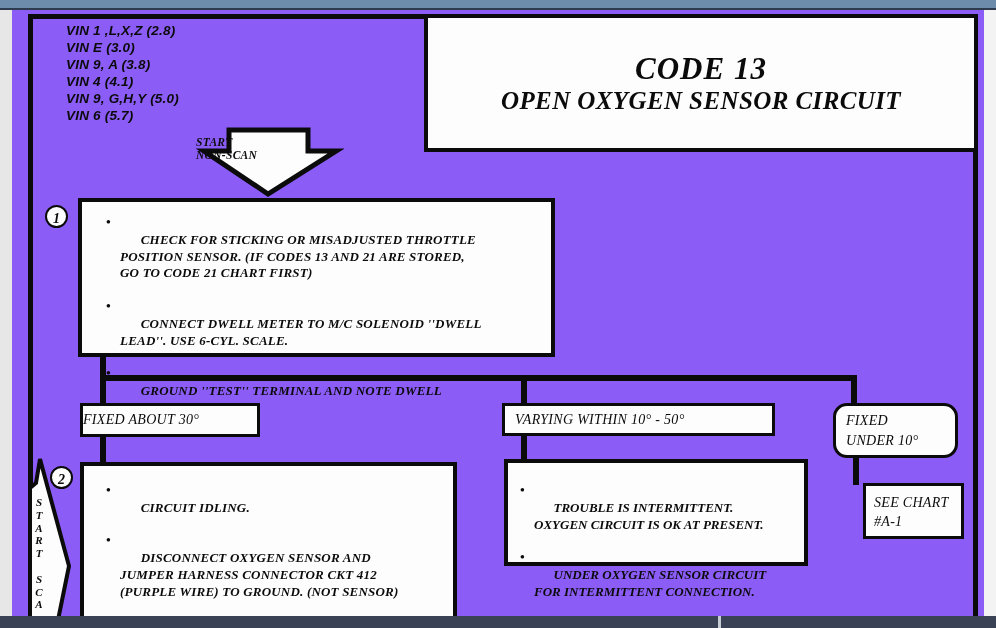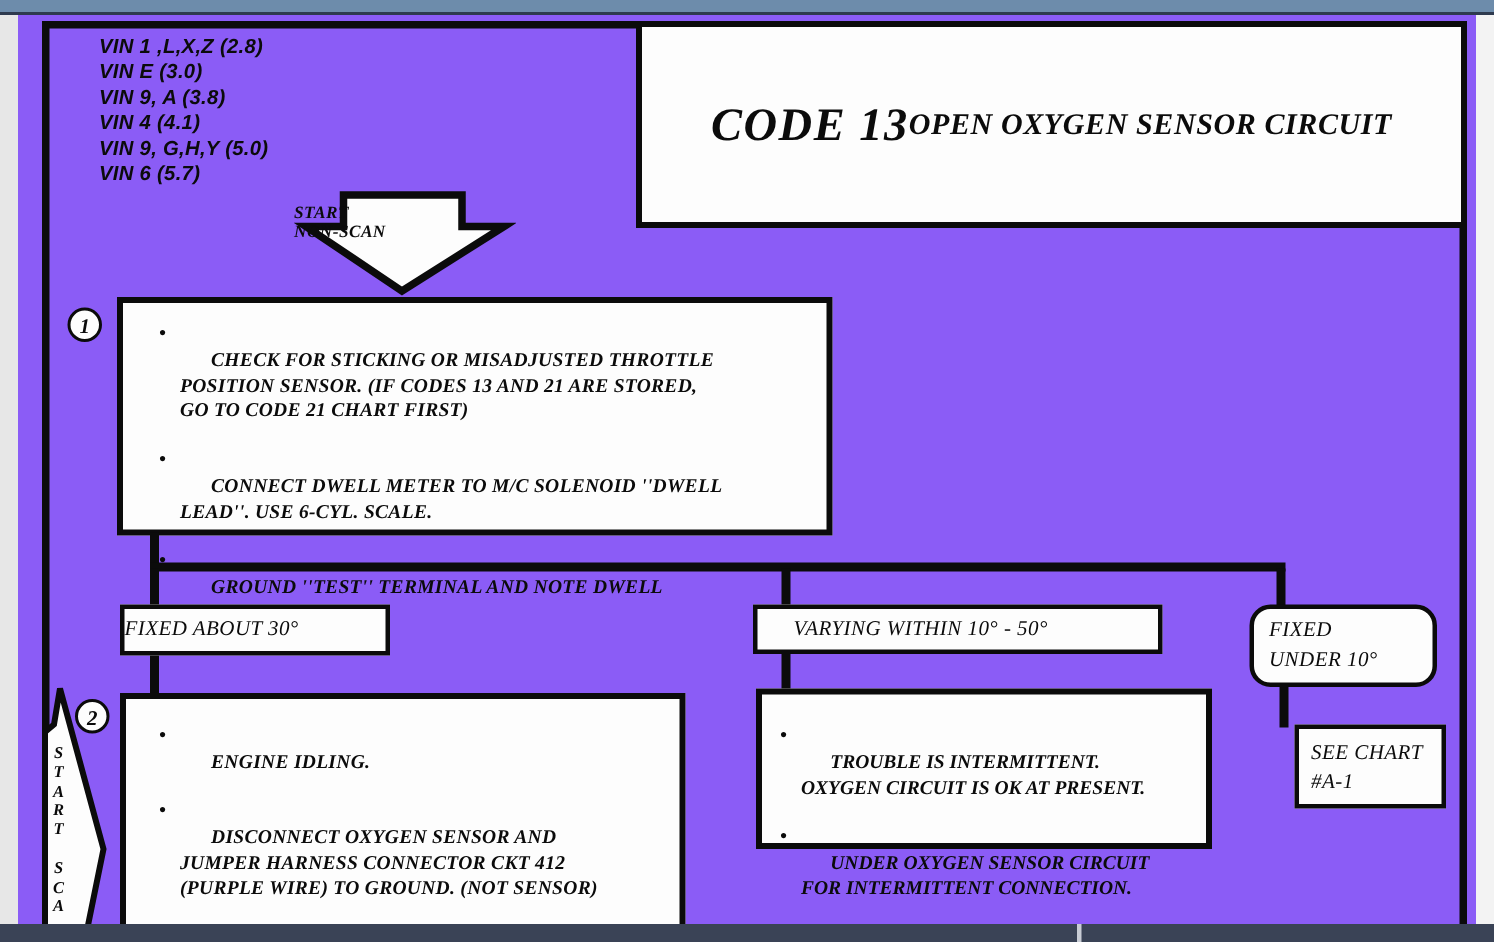--- a/index.html
+++ b/index.html
@@ -9,24 +9,24 @@
           border-bottom:2px solid #2e3a4e;z-index:40;}
   .leftmargin{position:absolute;left:0;top:10px;width:12px;height:618px;background:#e7e7e7;}
   .rightmargin{position:absolute;left:984px;top:10px;width:12px;height:618px;background:#f3f3f3;}
   .bottombar{position:absolute;left:0;top:616px;width:996px;height:12px;background:#3a4356;z-index:50;}
   .bottombar-sep{position:absolute;left:718px;top:616px;width:3px;height:12px;background:#c8ccd4;z-index:51;}
 
   .frame{position:absolute;left:28px;top:14px;width:950px;height:614px;
          border:5px solid #0b0b0b;box-sizing:border-box;}
 
   .titlebox{position:absolute;left:424px;top:14px;width:554px;height:138px;border:4px solid #0b0b0b;
-            box-sizing:border-box;background:#fdfdfd;display:flex;flex-direction:row;
+            box-sizing:border-box;background:#fdfdfd;display:flex;flex-direction:column;
             align-items:center;justify-content:center;z-index:5;}
   .title-code{font-size:31px;font-weight:bold;letter-spacing:1px;line-height:36px;}
-  .title-sub{font-size:20px;font-weight:bold;letter-spacing:0.4px;line-height:28px;}
+  .title-sub{font-size:25px;font-weight:bold;letter-spacing:0.4px;line-height:28px;}
 
   .vinlist{position:absolute;left:66px;top:22px;font-family:"Liberation Sans",sans-serif;
            font-weight:bold;font-size:13.5px;line-height:17px;letter-spacing:0.2px;}
 
   .arrow-text{position:absolute;left:196px;top:136px;width:148px;text-align:left;
               font-size:11.5px;font-weight:bold;line-height:13px;letter-spacing:0.3px;
               white-space:pre-line;z-index:6;}
   .svgabs{position:absolute;z-index:4;}
 
   .circle-num{position:absolute;width:23px;height:23px;border:2.5px solid #0b0b0b;border-radius:50%;
@@ -100,29 +100,29 @@
   <div class="conn" style="left:100px;top:379px;width:6px;height:26px;"></div>
   <div class="conn" style="left:521px;top:379px;width:6px;height:26px;"></div>
   <div class="conn" style="left:851px;top:379px;width:6px;height:26px;"></div>
   <div class="conn" style="left:100px;top:435px;width:6px;height:29px;"></div>
   <div class="conn" style="left:521px;top:434px;width:6px;height:27px;"></div>
   <div class="conn" style="left:853px;top:456px;width:6px;height:29px;"></div>
 
   <div class="labelbox" style="left:80px;top:403px;width:180px;height:34px;display:flex;align-items:center;justify-content:flex-start;">
     <span>FIXED ABOUT 30°</span>
   </div>
-  <div class="labelbox" style="left:502px;top:403px;width:273px;height:33px;display:flex;align-items:center;padding-left:24px;">
+  <div class="labelbox" style="left:502px;top:403px;width:273px;height:33px;display:flex;align-items:center;padding-left:10px;">
     <span>VARYING WITHIN 10° - 50°</span>
   </div>
   <div class="labelbox preline" style="left:833px;top:403px;width:125px;height:55px;padding:5px 0 0 10px;line-height:20px;border-radius:14px;">FIXED
 UNDER 10°</div>
 
   <div class="flowbox bullets" style="left:80px;top:462px;width:377px;height:166px;padding:17px 0 0 22px;">
     <div class="bullet">
-      <span class="dot">•</span><span>ENGINE IDLING.</span>
+      <span class="dot">•</span><span>CIRCUIT IDLING.</span>
     </div>
     <div class="bullet">
       <span class="dot">•</span><span>DISCONNECT OXYGEN SENSOR AND
 JUMPER HARNESS CONNECTOR CKT 412
 (PURPLE WIRE) TO GROUND. (NOT SENSOR)</span>
     </div>
 
   </div>
 
   <div class="flowbox bullets" style="left:504px;top:459px;width:304px;height:107px;padding:20px 0 0 12px;letter-spacing:0;">

